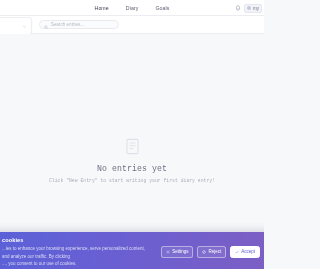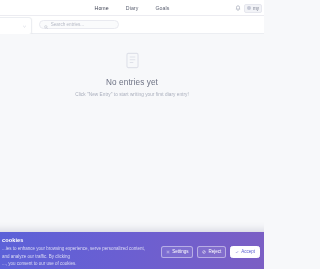--- a/index.html
+++ b/index.html
@@ -90,22 +90,23 @@
     padding-right: 4px;
   }
   .side-panel-chevron { color: #c2c6d2; display: flex; }
   .side-panel-chevron svg { width: 5px; height: 5px; display: block; }
 
   
   .main {
     position: absolute; top: 34px; left: 0; right: 0; bottom: 0;
     background: #f7f8fa;
     display: flex; flex-direction: column;
-    align-items: center; justify-content: flex-start;
+    align-items: center; justify-content: center;
     padding-top: 17px;
+    font-family: Liberation Mono, monospace;
   }
   .empty-icon {
     width: 19px; height: 19px;
     display: flex; align-items: center; justify-content: center;
     margin-bottom: 8px;
   }
   .empty-icon svg { width: 19px; height: 19px; color: #dfe1e9; display: block; }
   .empty-title {
     font-size: 8.2px; color: #6c7183; font-weight: normal;
     letter-spacing: .1px; margin-bottom: 4.5px;

